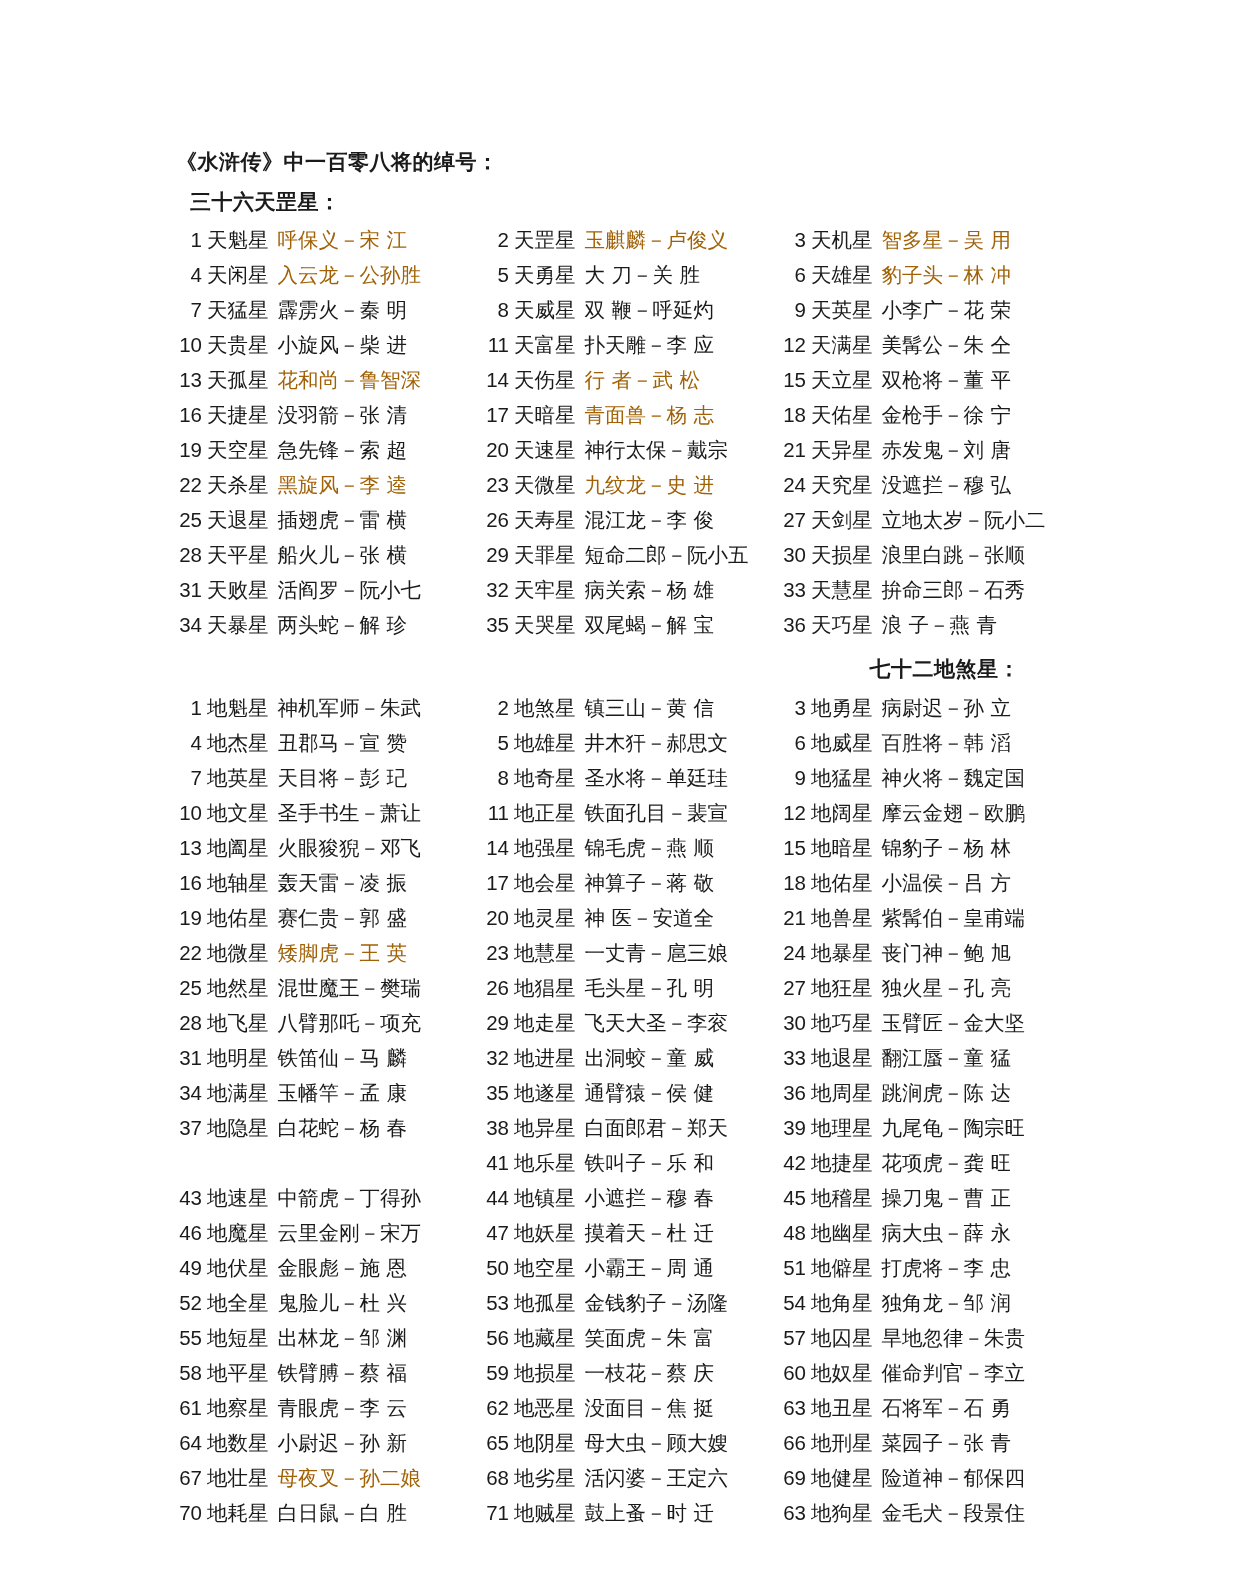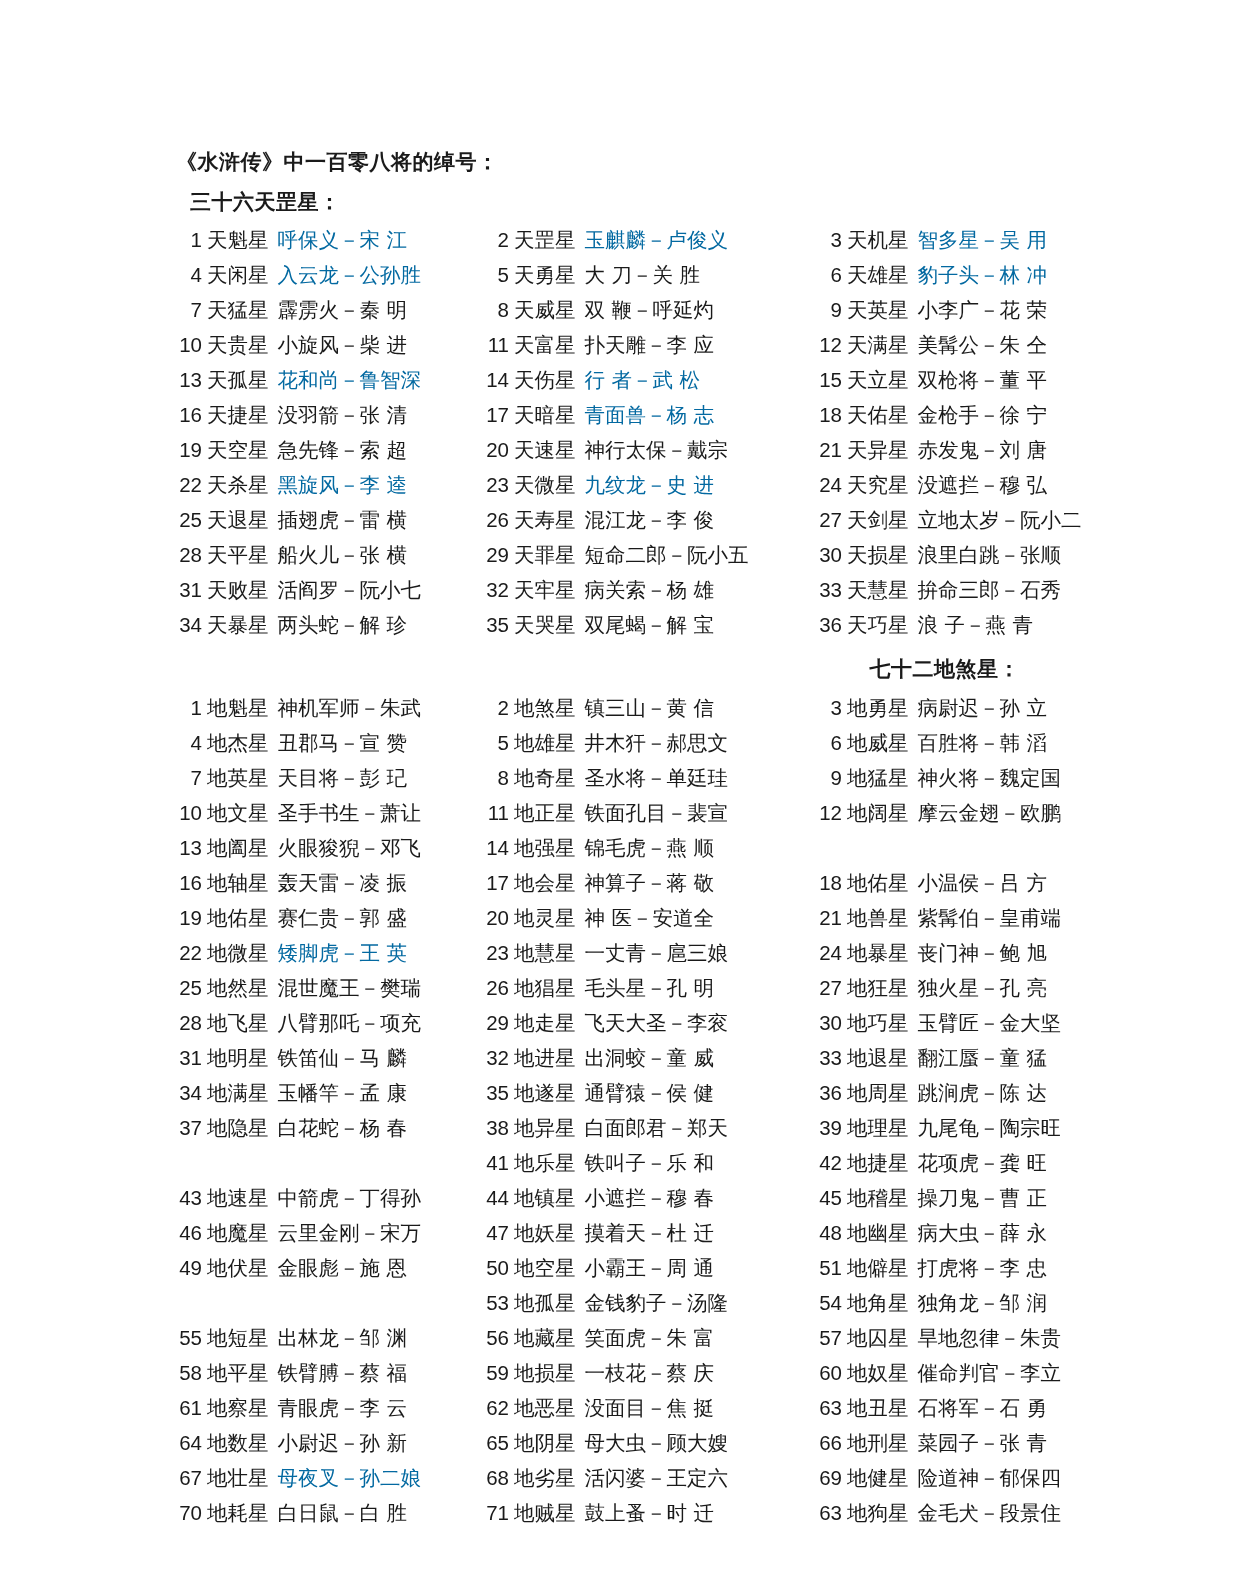--- a/index.html
+++ b/index.html
@@ -54,41 +54,41 @@
   }
   .cell {
     position: absolute;
     top: 0;
     font-size: 20.5px;
     line-height: 35px;
     white-space: nowrap;
   }
   .cell.c0 { left: 176px; }
   .cell.c1 { left: 483px; }
-  .cell.c2 { left: 816px; }
+  .cell.c2 { left: 780px; }
 
   
   .idx {
     display: inline-block;
     min-width: 26px;
     text-align: right;
     font-size: 20.5px;
     font-family: "Liberation Sans", "DejaVu Sans", sans-serif;
     color: #1a1a1a;
   }
   .starname {
     margin-left: 5px;
     color: #1a1a1a;
   }
   .nickname {
     margin-left: 9px;
     color: #1a1a1a;
   }
   .nickname.red {
-    color: #0369a1;
+    color: #a16207;
   }
 </style>
 </head>
 <body>
 
 <div id="page">
 
   <h1 class="doc-title">《水浒传》中一百零八将的绰号：</h1>
 
   <h2 class="section-heading">三十六天罡星：</h2>
@@ -175,20 +175,21 @@
         <div class="cell c2"><span class="idx">9</span><span class="starname">地猛星</span><span class="nickname">神火将－魏定国</span></div>
       </div>
       <div class="row">
         <div class="cell c0"><span class="idx">10</span><span class="starname">地文星</span><span class="nickname">圣手书生－萧让</span></div>
         <div class="cell c1"><span class="idx">11</span><span class="starname">地正星</span><span class="nickname">铁面孔目－裴宣</span></div>
         <div class="cell c2"><span class="idx">12</span><span class="starname">地阔星</span><span class="nickname">摩云金翅－欧鹏</span></div>
       </div>
       <div class="row">
         <div class="cell c0"><span class="idx">13</span><span class="starname">地阖星</span><span class="nickname">火眼狻猊－邓飞</span></div>
         <div class="cell c1"><span class="idx">14</span><span class="starname">地强星</span><span class="nickname">锦毛虎－燕 顺</span></div>
+        <div class="cell c2"><span class="idx">15</span><span class="starname">地暗星</span><span class="nickname">锦豹子－杨 林</span></div>
       </div>
       <div class="row">
         <div class="cell c0"><span class="idx">16</span><span class="starname">地轴星</span><span class="nickname">轰天雷－凌 振</span></div>
         <div class="cell c1"><span class="idx">17</span><span class="starname">地会星</span><span class="nickname">神算子－蒋 敬</span></div>
         <div class="cell c2"><span class="idx">18</span><span class="starname">地佑星</span><span class="nickname">小温侯－吕 方</span></div>
       </div>
       <div class="row">
         <div class="cell c0"><span class="idx">19</span><span class="starname">地佑星</span><span class="nickname">赛仁贵－郭 盛</span></div>
         <div class="cell c1"><span class="idx">20</span><span class="starname">地灵星</span><span class="nickname">神 医－安道全</span></div>
         <div class="cell c2"><span class="idx">21</span><span class="starname">地兽星</span><span class="nickname">紫髯伯－皇甫端</span></div>
@@ -236,20 +237,21 @@
         <div class="cell c0"><span class="idx">46</span><span class="starname">地魔星</span><span class="nickname">云里金刚－宋万</span></div>
         <div class="cell c1"><span class="idx">47</span><span class="starname">地妖星</span><span class="nickname">摸着天－杜 迁</span></div>
         <div class="cell c2"><span class="idx">48</span><span class="starname">地幽星</span><span class="nickname">病大虫－薛 永</span></div>
       </div>
       <div class="row">
         <div class="cell c0"><span class="idx">49</span><span class="starname">地伏星</span><span class="nickname">金眼彪－施 恩</span></div>
         <div class="cell c1"><span class="idx">50</span><span class="starname">地空星</span><span class="nickname">小霸王－周 通</span></div>
         <div class="cell c2"><span class="idx">51</span><span class="starname">地僻星</span><span class="nickname">打虎将－李 忠</span></div>
       </div>
       <div class="row">
+        <div class="cell c0"><span class="idx">52</span><span class="starname">地全星</span><span class="nickname">鬼脸儿－杜 兴</span></div>
         <div class="cell c1"><span class="idx">53</span><span class="starname">地孤星</span><span class="nickname">金钱豹子－汤隆</span></div>
         <div class="cell c2"><span class="idx">54</span><span class="starname">地角星</span><span class="nickname">独角龙－邹 润</span></div>
       </div>
       <div class="row">
         <div class="cell c0"><span class="idx">55</span><span class="starname">地短星</span><span class="nickname">出林龙－邹 渊</span></div>
         <div class="cell c1"><span class="idx">56</span><span class="starname">地藏星</span><span class="nickname">笑面虎－朱 富</span></div>
         <div class="cell c2"><span class="idx">57</span><span class="starname">地囚星</span><span class="nickname">旱地忽律－朱贵</span></div>
       </div>
       <div class="row">
         <div class="cell c0"><span class="idx">58</span><span class="starname">地平星</span><span class="nickname">铁臂膊－蔡 福</span></div>

